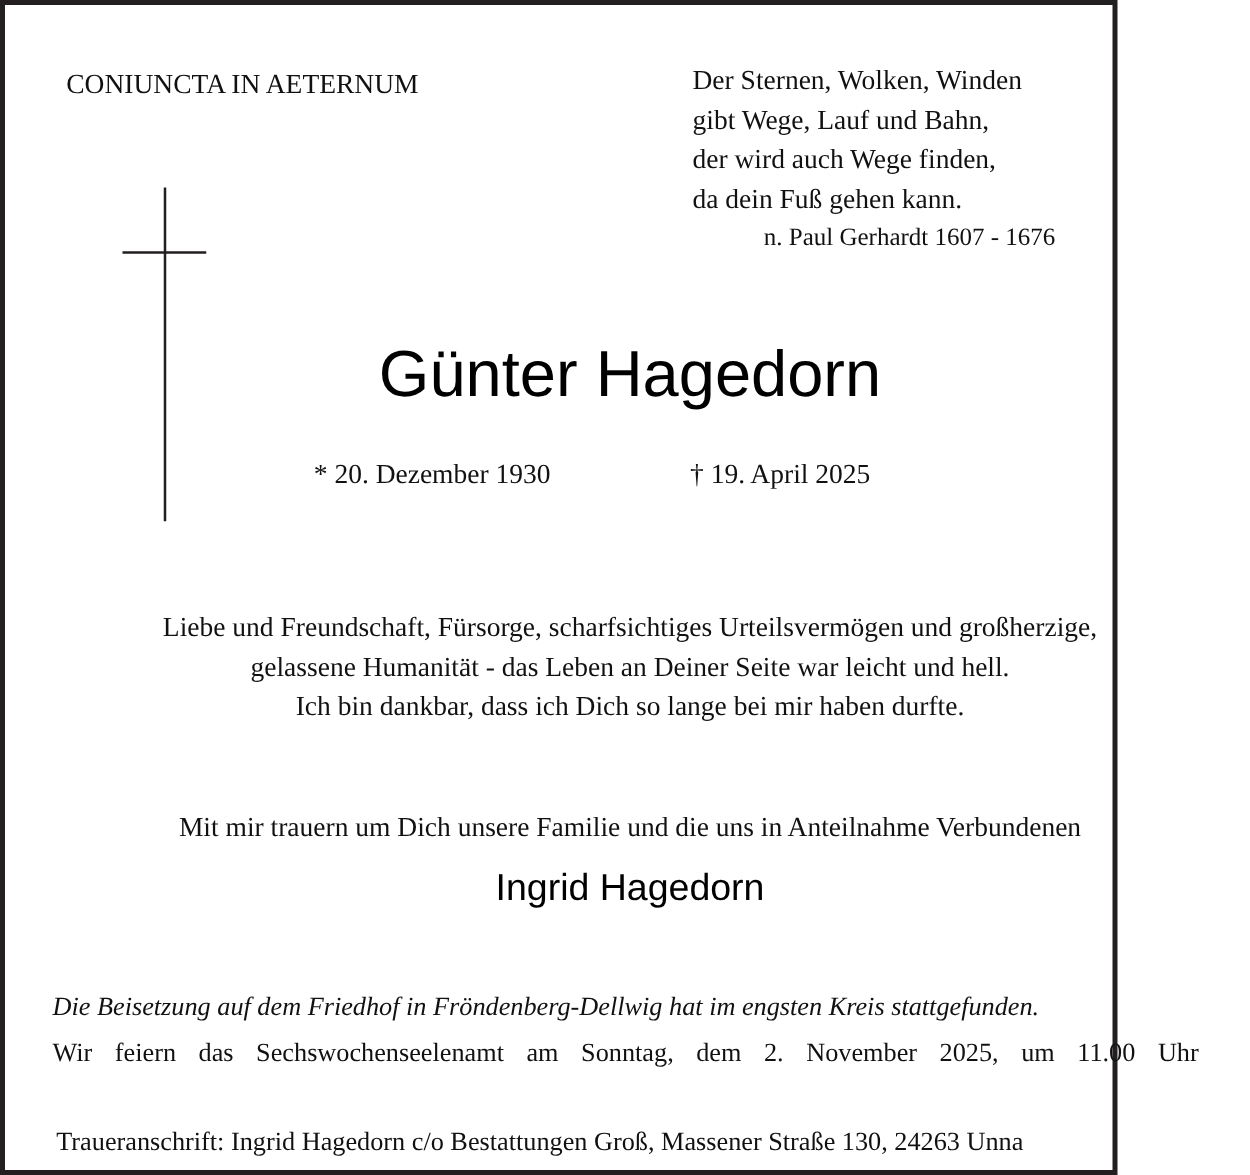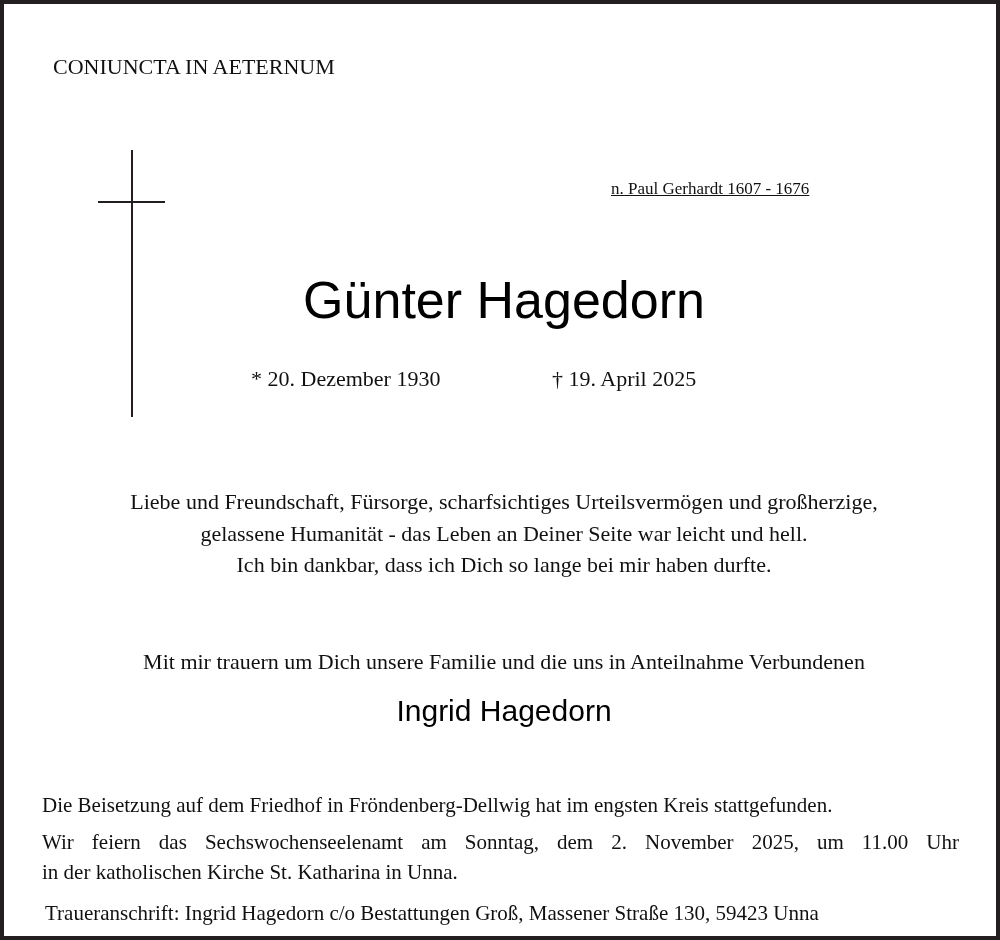--- a/index.html
+++ b/index.html
@@ -1,44 +1,50 @@
 <!DOCTYPE html>
 <html><head>
 <meta charset="utf-8">
 <style>
   html, body { margin:0; padding:0; background:#fff; }
   body { width:1000px; height:940px; position:relative; overflow:hidden; }
-  .frame { position:absolute; left:0; top:0; width:1000px; height:940px; box-sizing:border-box; border:4px solid #231f20; background:#fff; }
+  .frame { position:absolute; left:0; top:0; width:894px; height:940px; box-sizing:border-box; border:4px solid #231f20; background:#fff; }
   .serif { font-family:"Liberation Serif","DejaVu Serif",serif; color:#111; }
   .sans { font-family:"Liberation Sans","DejaVu Sans",sans-serif; color:#000; }
   .abs { position:absolute; white-space:nowrap; }
   .motto { left:49px; top:50px; font-size:22px; }
   .poem { left:550px; top:44px; font-size:22px; line-height:31.5px; }
   .poem div { white-space:nowrap; }
-  .attribution { left:607px; top:175px; font-size:17px;text-decoration:underline; }
+  .attribution { left:607px; top:175px; font-size:20px; }
   .cross-v { position:absolute; left:127px; top:146px; width:2px; height:267px; background:#231f20; }
   .cross-h { position:absolute; left:94px; top:197px; width:67px; height:2px; background:#231f20; }
   .name { left:0; width:1000px; text-align:center; top:266px; font-size:52px; }
   .born { left:247px; top:362px; font-size:22px;text-align:right; }
   .died { left:548px; top:362px; font-size:22px; }
   .tribute { left:0; width:1000px; top:482px; font-size:22px; line-height:31.5px; text-align:center; }
   .tribute div { white-space:nowrap; }
   .mourners { left:0; width:1000px; top:645px; font-size:22px; text-align:center; }
   .signer { left:0; width:1000px; top:690px; font-size:30px; text-align:center; }
-  .burial { left:38px; top:789px; font-size:21px; }
+  .burial { left:38px; top:789px; font-size:21px;font-style:italic; }
   .service { left:38px; top:823px; width:917px; font-size:21px; line-height:30px; }
   .service .l1 { text-align:justify; text-align-last:justify; white-space:nowrap; }
   .address { left:41px; top:897px; font-size:21px; }
 </style>
 </head>
 <body>
 
 <div class="frame">
   <div class="abs serif motto">CONIUNCTA IN AETERNUM</div>
 
+  <div class="abs serif poem">
+    <div>Der Sternen, Wolken, Winden</div>
+    <div>gibt Wege, Lauf und Bahn,</div>
+    <div>der wird auch Wege finden,</div>
+    <div>da dein Fuß gehen kann.</div>
+  </div>
   <div class="abs serif attribution">n. Paul Gerhardt 1607 - 1676</div>
 
   <div>
     <div class="cross-v"></div>
     <div class="cross-h"></div>
   </div>
 
   <div class="abs sans name">Günter Hagedorn</div>
   <div class="abs serif born">* 20. Dezember 1930</div>
   <div class="abs serif died">† 19. April 2025</div>
@@ -48,16 +54,15 @@
     <div>gelassene Humanität - das Leben an Deiner Seite war leicht und hell.</div>
     <div>Ich bin dankbar, dass ich Dich so lange bei mir haben durfte.</div>
   </div>
 
   <div class="abs serif mourners">Mit mir trauern um Dich unsere Familie und die uns in Anteilnahme Verbundenen</div>
   <div class="abs sans signer">Ingrid Hagedorn</div>
 
   <div class="abs serif burial">Die Beisetzung auf dem Friedhof in Fröndenberg-Dellwig hat im engsten Kreis stattgefunden.</div>
   <div class="abs serif service">
     <div class="l1">Wir feiern das Sechswochenseelenamt am Sonntag, dem 2. November 2025, um 11.00 Uhr</div>
-    <div>in der katholischen Kirche St. Katharina in Unna.</div>
   </div>
-  <div class="abs serif address">Traueranschrift: Ingrid Hagedorn c/o Bestattungen Groß, Massener Straße 130, 59423 Unna</div>
+  <div class="abs serif address">Traueranschrift: Ingrid Hagedorn c/o Bestattungen Groß, Massener Straße 130, 24263 Unna</div>
 </div>
 
 </body></html>

